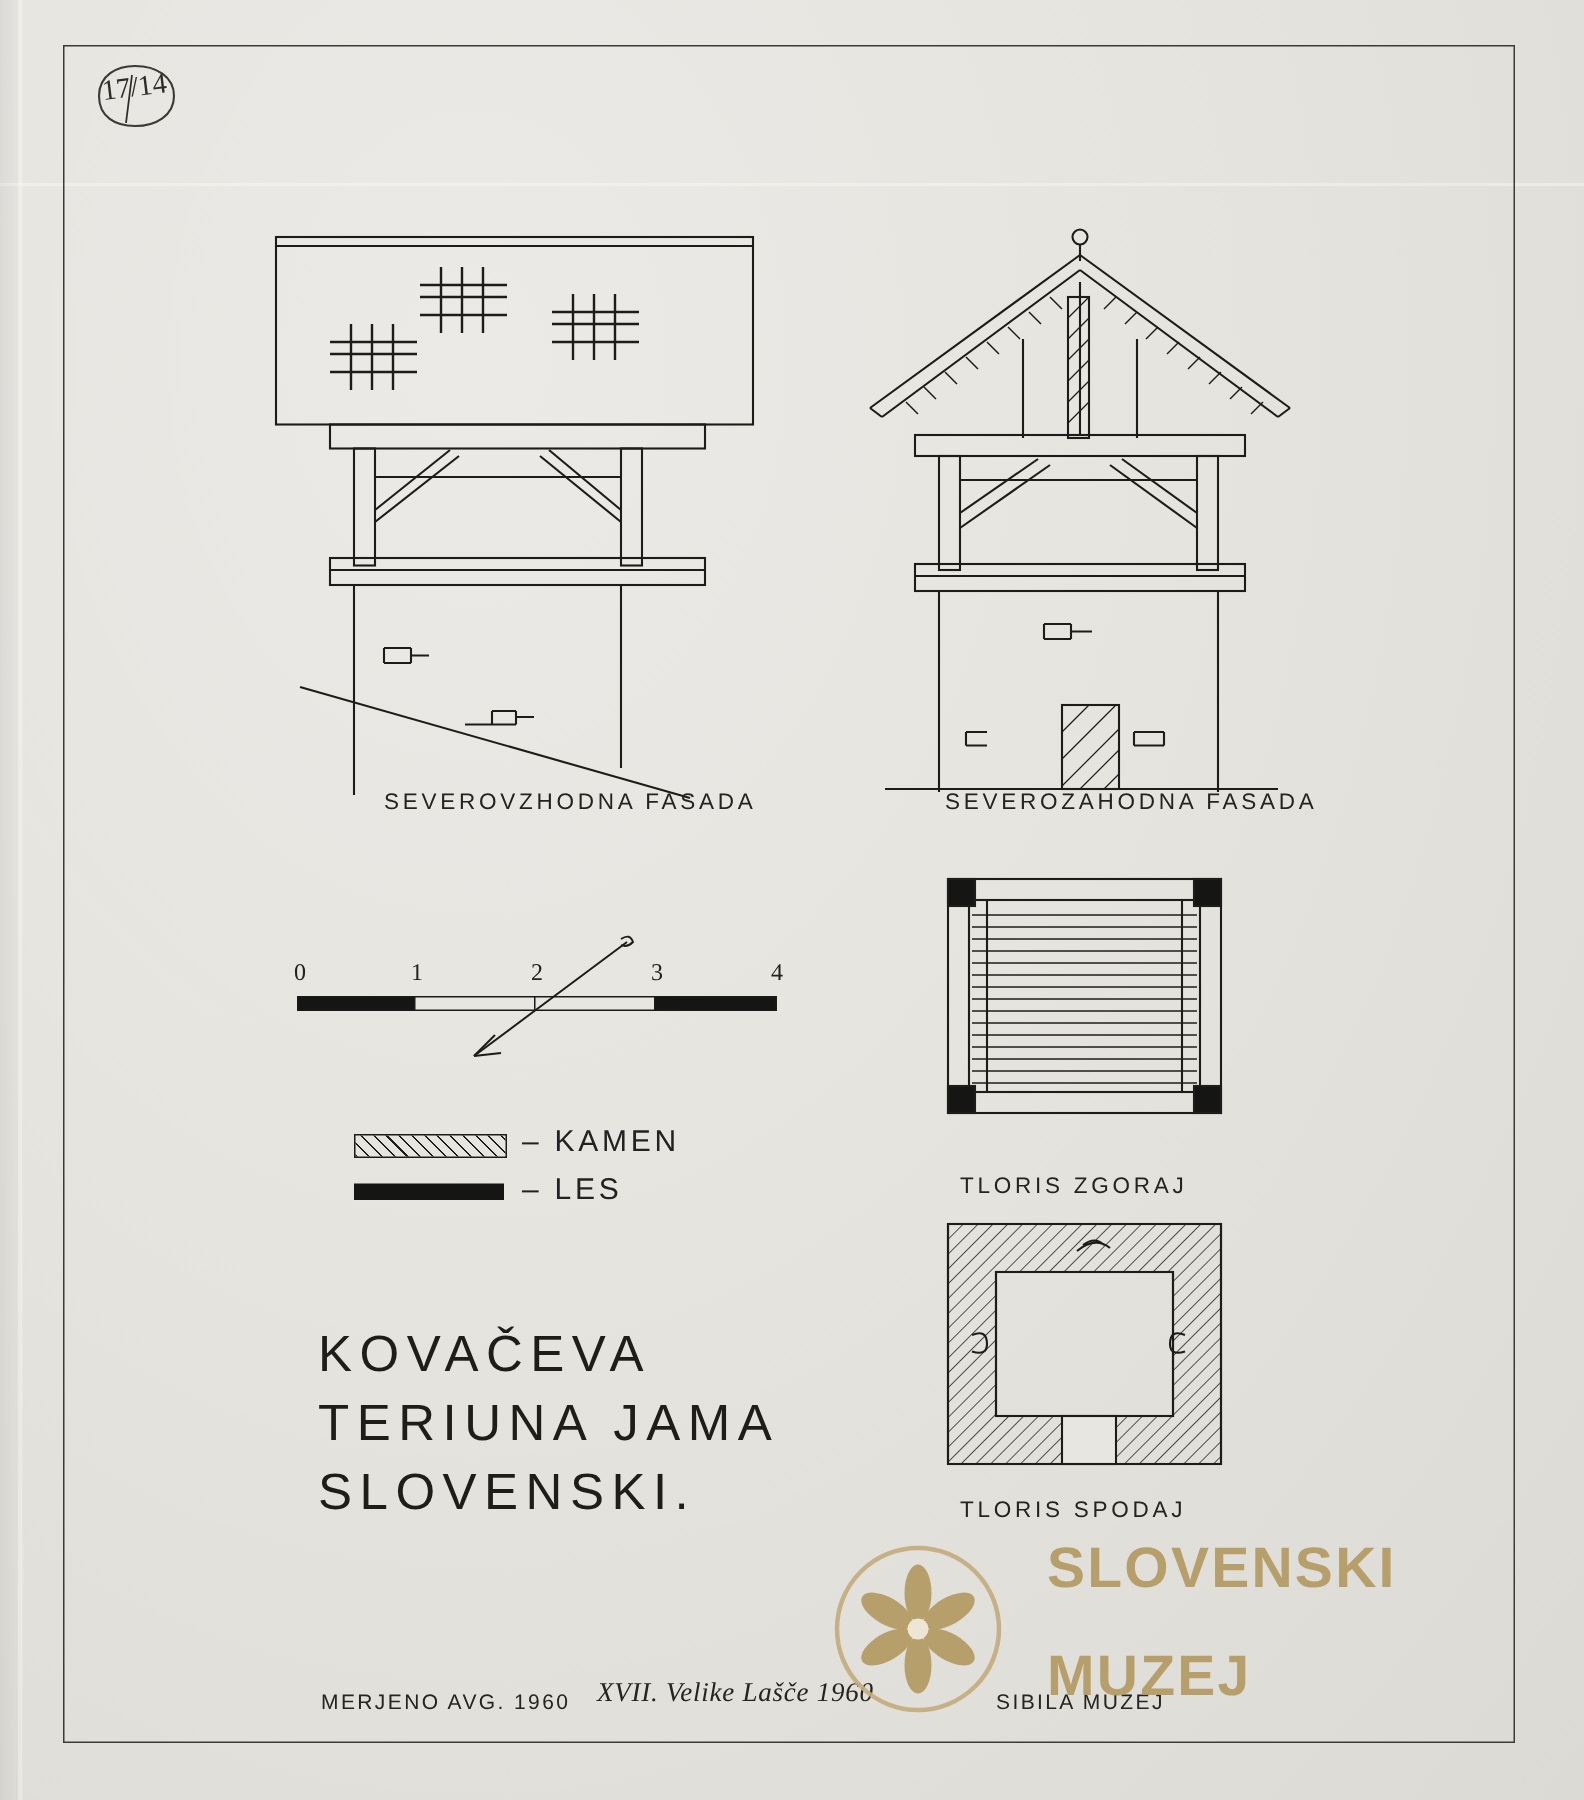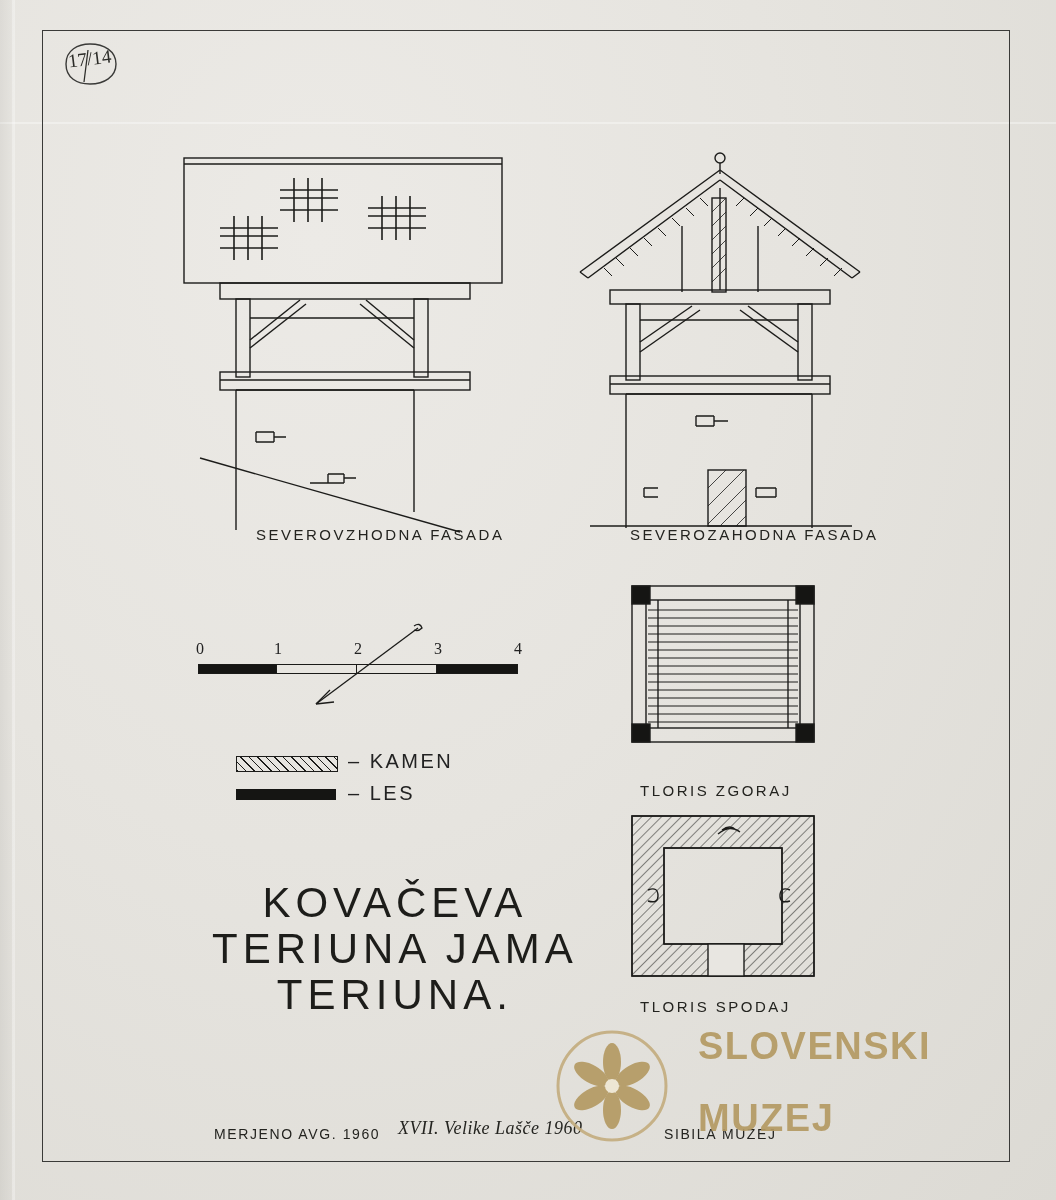--- a/index.html
+++ b/index.html
@@ -71,25 +71,24 @@
     transform: rotate(-7deg);
   }
 
   
   #title {
     position: absolute;
     left: 212px; top: 880px;
     color: #1d1d1a;
   }
   #title div {
-    font-size: 42px;
+    font-size: 34px;
     letter-spacing: 5px;
     line-height: 46px;
     font-family: "Liberation Sans", sans-serif;
-    text-align: center;
   }
 
   
   .legend-row { position: absolute; padding-left: 32px; }
   .legend-text {
     position: absolute;
     font-size: 20px;
     letter-spacing: 2.5px;
     color: #222;
   }
@@ -402,21 +401,21 @@
     <span class="legend-text" style="left:112px; top:-4px;">– KAMEN</span>
   </div>
   <div class="legend-row" style="left:236px; top:786px; width:260px; height:26px;">
     <div class="swatch-wood" style="left:0; top:3px;"></div>
     <span class="legend-text" style="left:112px; top:-4px;">– LES</span>
   </div>
 
   <div id="title">
     <div>KOVAČEVA</div>
     <div>TERIUNA JAMA</div>
-    <div>TERIUNA.</div>
+    <div>SLOVENSKI.</div>
   </div>
 
   <span class="footnote" style="left:214px; top:1126px;text-align:center;">MERJENO AVG. 1960</span>
   <span class="footnote script" style="left:398px; top:1118px;">XVII. Velike Lašče 1960</span>
   <span class="footnote" style="left:664px; top:1126px;">SIBILA MUZEJ</span>
 
   <div id="watermark">
     <div class="wm-flower">
       <svg width="112" height="112" viewBox="0 0 112 112">
         <circle cx="56" cy="56" r="54" fill="none" stroke="#c4ae80" stroke-width="3"></circle>

